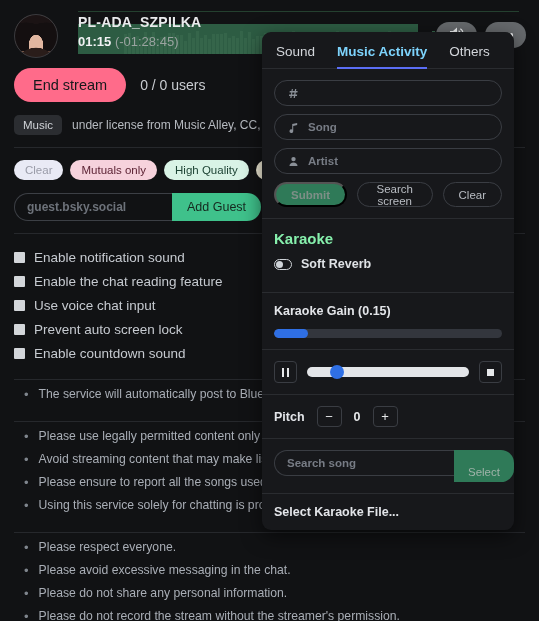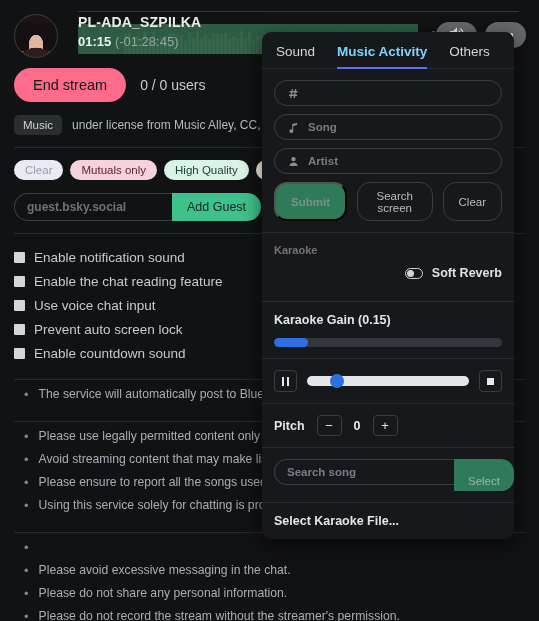--- a/index.html
+++ b/index.html
@@ -119,27 +119,27 @@
   .field {
     display: flex; align-items: center; gap: 9px;
     height: 26px; border: 1px solid #3a3d43; border-radius: 13px;
     padding: 0 12px; margin-bottom: 8px;
   }
   .field .fi { width: 12px; display:flex; justify-content:center; color:#8a8f97; }
   .field .fi svg { fill: #8a8f97; }
   .field .ph { color: #777c85; font-size: 11.5px; font-weight: bold; }
 
   .btnrow { display: flex; gap: 10px; margin-top: 2px; }
-  .pbtn { height: 39px; border-radius: 13px; padding: 0 15px; font-size: 11.5px;
+  .pbtn { height: 25px; border-radius: 13px; padding: 0 15px; font-size: 11.5px;
           display: flex; align-items: center; font-family: inherit; font-weight:bold; }
   .pbtn.submit { background: #2f7a58; color: #7e8f87; }
   .pbtn.ghost { border: 1px solid #3a3d43; color: #b9bdc3; background: transparent; font-weight:normal;}
 
-  .sec-title { color: #737373; font-size: 11px; font-weight: bold; margin-bottom: 10px; }
-  .tgl-row { display: flex; align-items: center; gap: 9px; margin-bottom: 10px; justify-content: flex-end; }
+  .sec-title { color: #86efac; font-size: 15px; font-weight: bold; margin-bottom: 10px; }
+  .tgl-row { display: flex; align-items: center; gap: 9px; margin-bottom: 10px; }
   .tgl { width: 18px; height: 11px; border-radius: 6px; border: 1.4px solid #cfd3d8;
          position: relative; flex: none; }
   .tgl::after { content:""; position:absolute; left:1px; top:1px; width:7px; height:7px;
                 border-radius:50%; background:#cfd3d8; }
   .tgl-lbl { color: #dfe2e6; font-size: 12.5px; font-weight: bold; }
 
   .gain-lbl { color: #e3e5e9; font-size: 12.5px; font-weight: bold; }
   .gain-track { height: 9px; border-radius: 5px; background: #33363d; margin-top: 11px; position: relative; overflow:hidden;}
   .gain-fill { position:absolute; left:0; top:0; bottom:0; width: 15%; background: #2f6fe4; border-radius: 5px;}
 
@@ -380,20 +380,21 @@
         <div class="bl">
           <span class="dot">•</span>
           <span class="txt">Using this service solely for chatting is prohibited.</span>
         </div>
       </div>
 
     <div class="divider" style="margin-top:18px"></div>
     <div class="bullets" id="notice3">
         <div class="bl">
           <span class="dot">•</span>
+          <span class="txt">Please respect everyone.</span>
         </div>
         <div class="bl">
           <span class="dot">•</span>
           <span class="txt">Please avoid excessive messaging in the chat.</span>
         </div>
         <div class="bl">
           <span class="dot">•</span>
           <span class="txt">Please do not share any personal information.</span>
         </div>
         <div class="bl">

